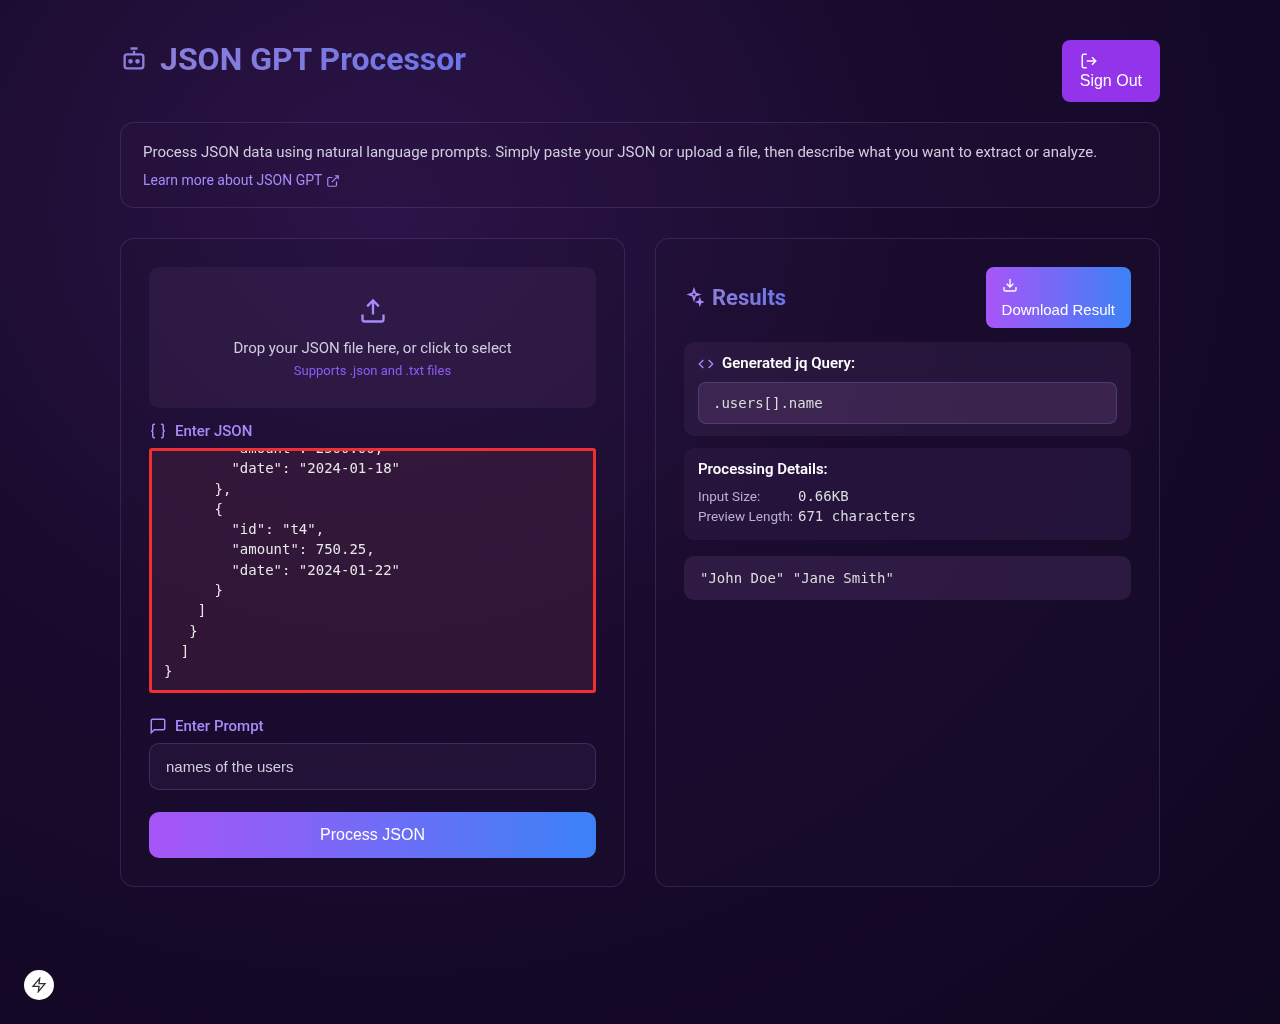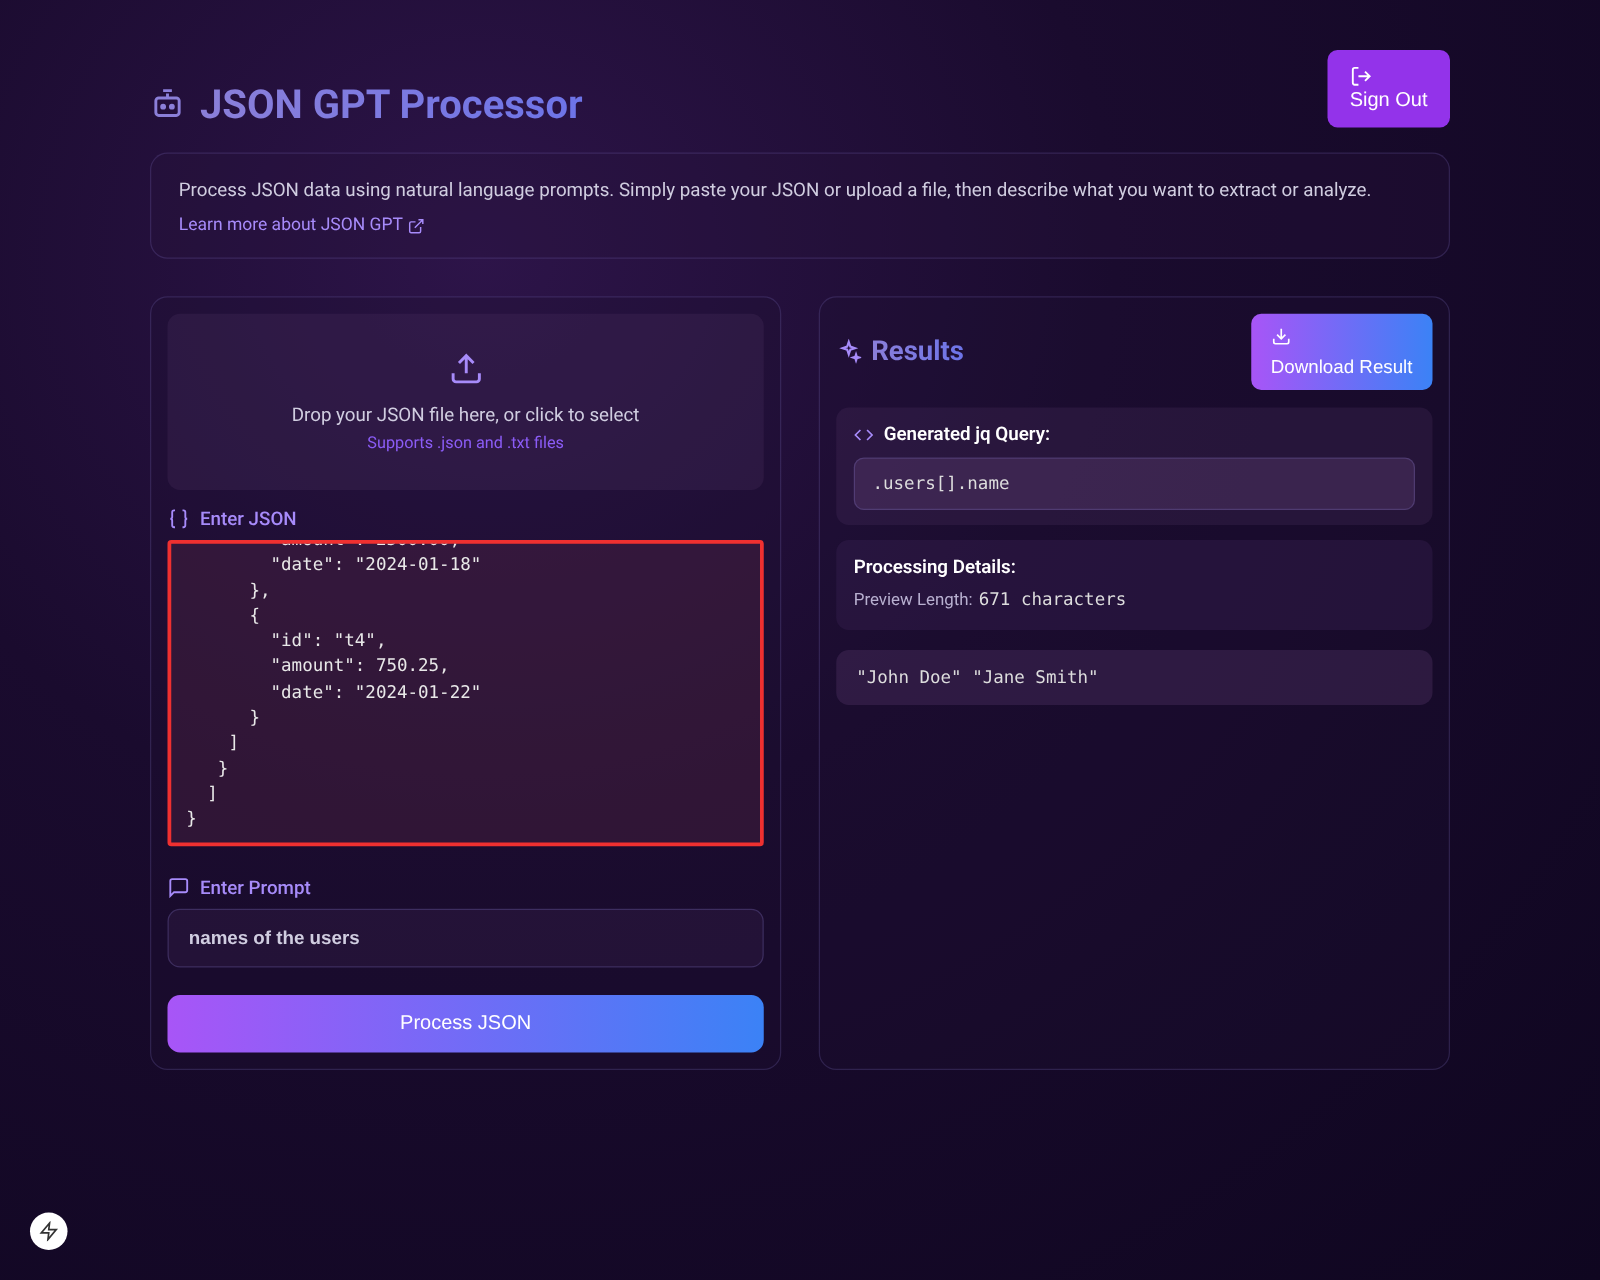--- a/index.html
+++ b/index.html
@@ -13,21 +13,21 @@
   position: relative;
 }
 .container {
   max-width: 1100px;
   margin: 0 auto;
   padding: 40px 30px;
 }
 .header {
   display: flex;
   justify-content: space-between;
-  align-items: flex-end;
+  align-items: flex-start;
   margin-bottom: 20px;
 }
 .logo-wrap {
   display: flex;
   align-items: center;
   gap: 12px;
 }
 .bot-icon { width: 28px; height: 28px; stroke: #8b7fd9; }
 .app-title {
   font-size: 32px;
@@ -75,21 +75,21 @@
 }
 .learn-link svg { width: 14px; height: 14px; stroke: #a78bfa; }
 .two-col {
   display: flex;
   gap: 30px;
 }
 .panel {
   flex: 1;
   border: 1px solid rgba(139,127,217,0.2);
   border-radius: 14px;
-  padding: 13px;
+  padding: 28px;
   background: rgba(30,15,50,0.3);
 }
 .drop-zone {
   background: rgba(80,50,100,0.25);
   border-radius: 10px;
   padding: 30px 20px;
   text-align: center;
   margin-bottom: 14px;
   cursor: pointer;
 }
@@ -125,21 +125,20 @@
 }
 .prompt-input {
   width: 100%;
   background: rgba(60,35,80,0.3);
   border: 1px solid rgba(139,127,217,0.25);
   border-radius: 10px;
   padding: 14px 16px;
   color: #d0cde0;
   font-size: 15px;
   margin-bottom: 22px;
-  font-weight: bold;
 }
 .process-btn {
   width: 100%;
   background: linear-gradient(90deg, #a855f7, #3b82f6);
   color: #fff;
   border: none;
   padding: 14px;
   border-radius: 10px;
   font-size: 16px;
   font-weight: 500;
@@ -350,20 +349,24 @@
               <polyline points="8 6 2 12 8 18"></polyline>
             </svg>
           <span>Generated jq Query:</span>
         </div>
         <div class="query-code">.users[].name</div>
       </div>
 
       <div class="proc-details">
         <div class="proc-title">Processing Details:</div>
         <div class="proc-row">
+          <span class="proc-key">Input Size:</span>
+          <span class="proc-val">0.66KB</span>
+        </div>
+        <div class="proc-row">
           <span class="proc-key">Preview Length:</span>
           <span class="proc-val">671 characters</span>
         </div>
       </div>
 
       <div class="result-output">"John Doe" "Jane Smith"</div>
     </div>
   </div>
 </div>
 

